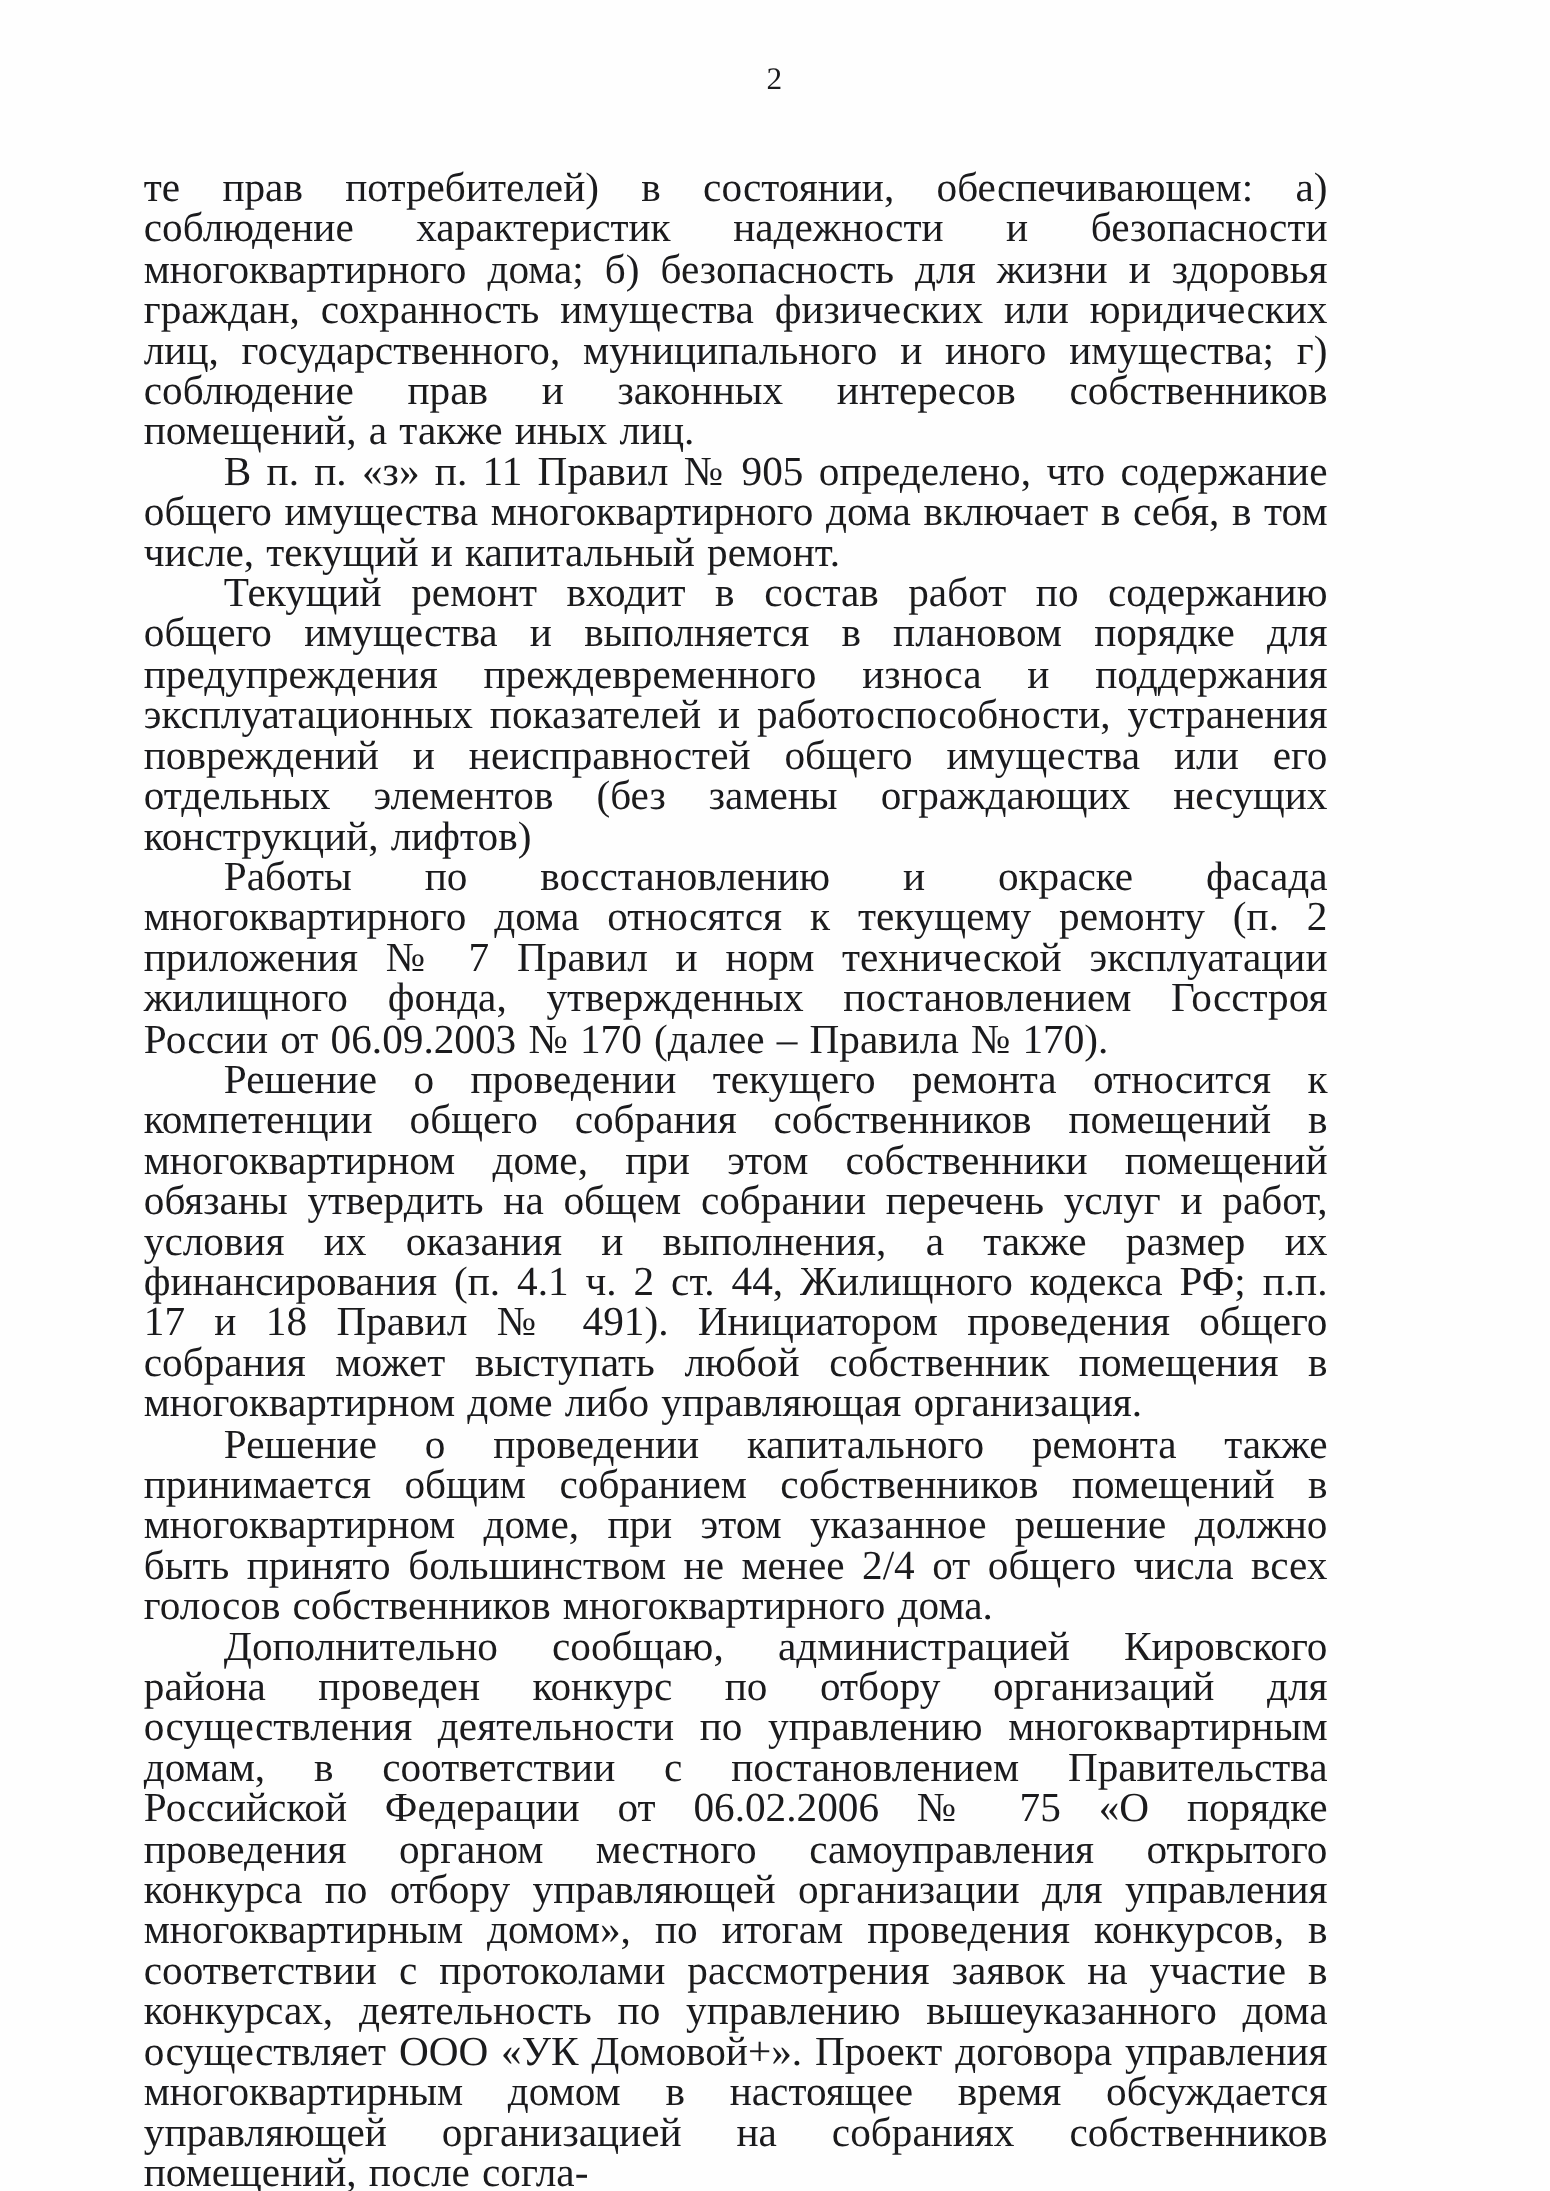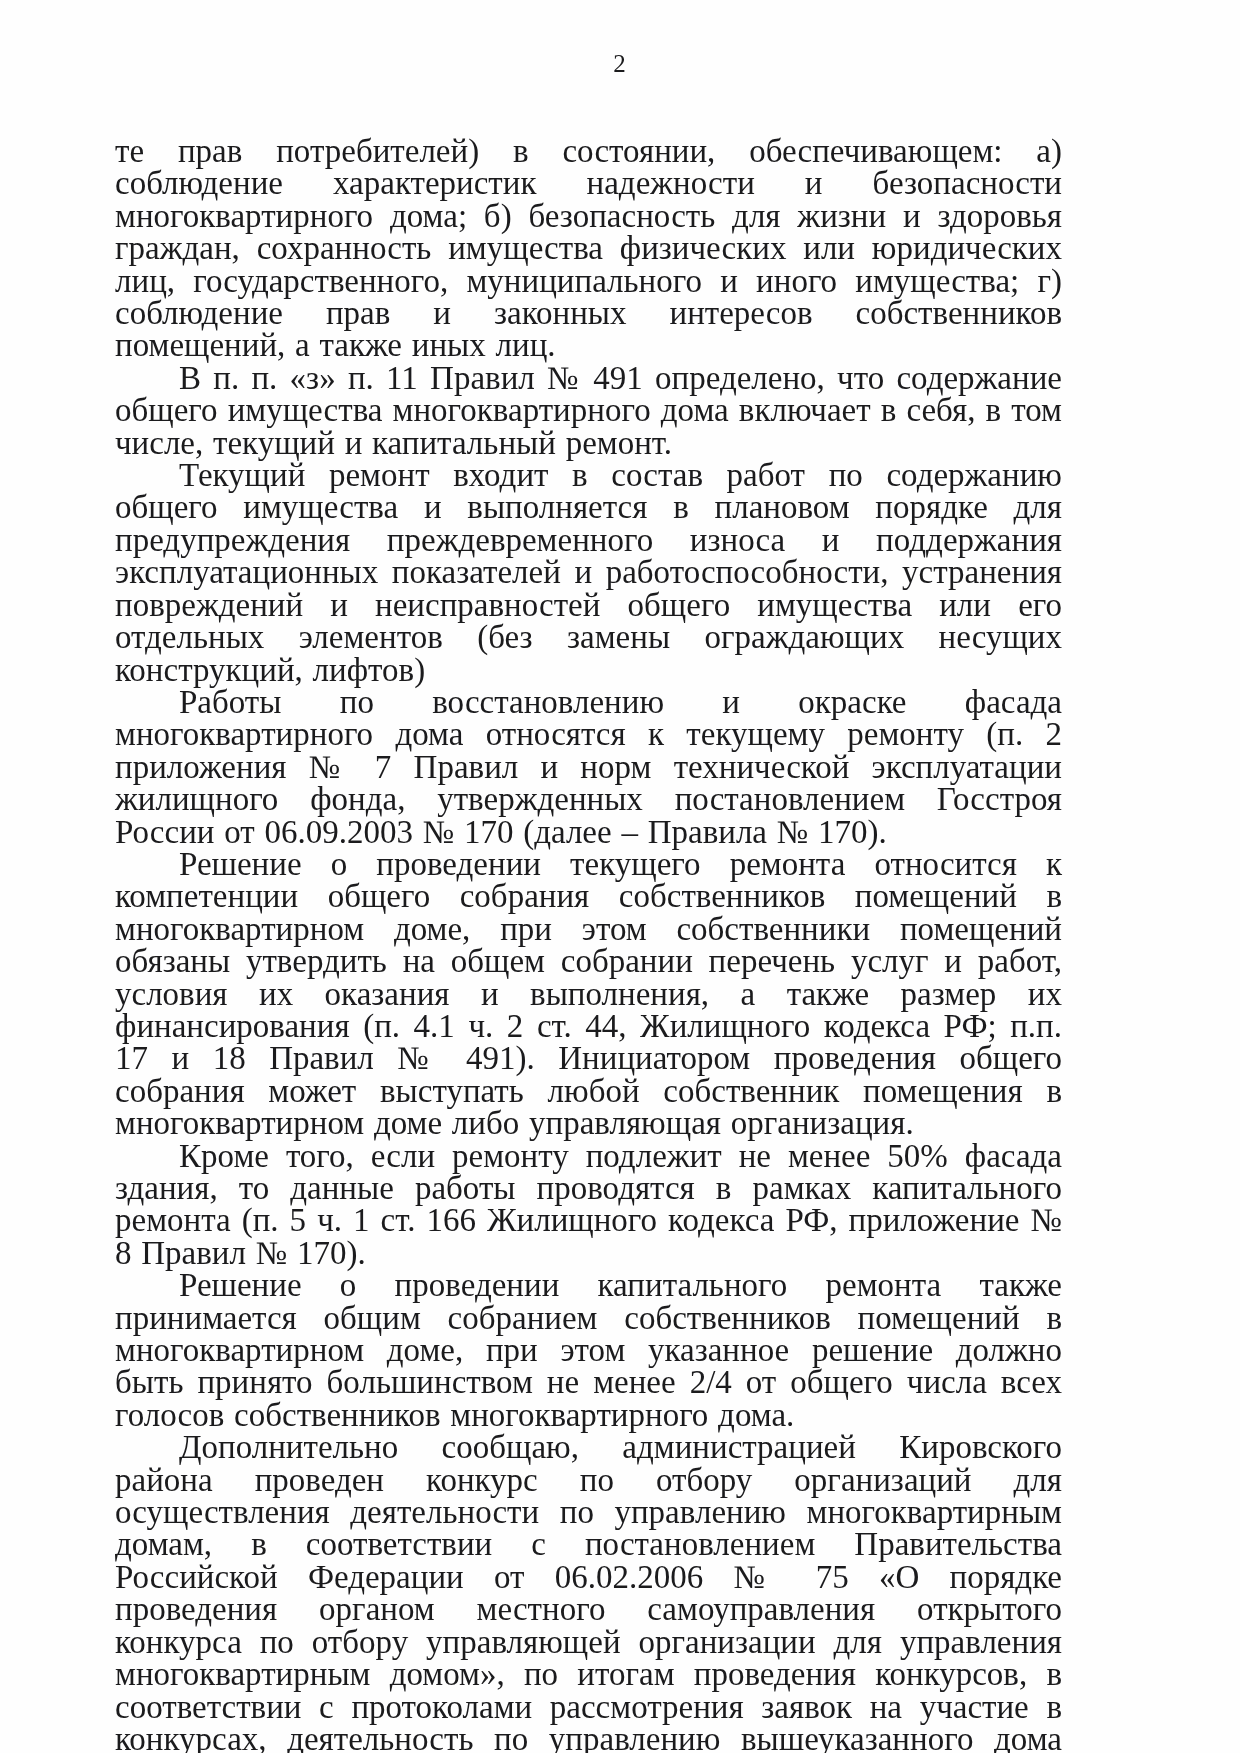--- a/index.html
+++ b/index.html
@@ -48,22 +48,21 @@
 </style>
 </head>
 <body>
 
 <div class="page">
 
   <div class="page-number">2</div>
 
   <div class="text-body">
     <p class="para continuation">те прав потребителей) в состоянии, обеспечивающем: а) соблюдение характеристик надежности и безопасности многоквартирного дома; б) безопасность для жизни и здоровья граждан, сохранность имущества физических или юридических лиц, государственного, муниципального и иного имущества; г) соблюдение прав и законных интересов собственников помещений, а также иных лиц.</p>
-    <p class="para">В п. п. «з» п. 11 Правил № 491 определено, что содержание общего имущества многоквартирного дома включает в себя, в том числе, текущий и капитальный ремонт.</p>
+    <p class="para">В п. п. «з» п. 11 Правил № 905 определено, что содержание общего имущества многоквартирного дома включает в себя, в том числе, текущий и капитальный ремонт.</p>
     <p class="para">Текущий ремонт входит в состав работ по содержанию общего имущества и выполняется в плановом порядке для предупреждения преждевременного износа и поддержания эксплуатационных показателей и работоспособности, устранения повреждений и неисправностей общего имущества или его отдельных элементов (без замены ограждающих несущих конструкций, лифтов)</p>
     <p class="para">Работы по восстановлению и окраске фасада многоквартирного дома относятся к текущему ремонту (п. 2 приложения № 7 Правил и норм технической эксплуатации жилищного фонда, утвержденных постановлением Госстроя России от 06.09.2003 № 170 (далее – Правила № 170).</p>
     <p class="para">Решение о проведении текущего ремонта относится к компетенции общего собрания собственников помещений в многоквартирном доме, при этом собственники помещений обязаны утвердить на общем собрании перечень услуг и работ, условия их оказания и выполнения, а также размер их финансирования (п. 4.1 ч. 2 ст. 44, Жилищного кодекса РФ; п.п. 17 и 18 Правил № 491). Инициатором проведения общего собрания может выступать любой собственник помещения в многоквартирном доме либо управляющая организация.</p>
-    <p class="para">Кроме того, если ремонту подлежит не менее 50% фасада здания, то данные работы проводятся в рамках капитального ремонта (п. 5 ч. 1 ст. 166 Жилищного кодекса РФ, приложение № 8 Правил № 170).</p>
     <p class="para">Решение о проведении капитального ремонта также принимается общим собранием собственников помещений в многоквартирном доме, при этом указанное решение должно быть принято большинством не менее 2/4 от общего числа всех голосов собственников многоквартирного дома.</p>
     <p class="para">Дополнительно сообщаю, администрацией Кировского района проведен конкурс по отбору организаций для осуществления деятельности по управлению многоквартирным домам, в соответствии с постановлением Правительства Российской Федерации от 06.02.2006 № 75 «О порядке проведения органом местного самоуправления открытого конкурса по отбору управляющей организации для управления многоквартирным домом», по итогам проведения конкурсов, в соответствии с протоколами рассмотрения заявок на участие в конкурсах, деятельность по управлению вышеуказанного дома осуществляет ООО «УК Домовой+». Проект договора управления многоквартирным домом в настоящее время обсуждается управляющей организацией на собраниях собственников помещений, после согла-</p>
   </div>
 
 </div>
 
 </body></html>

